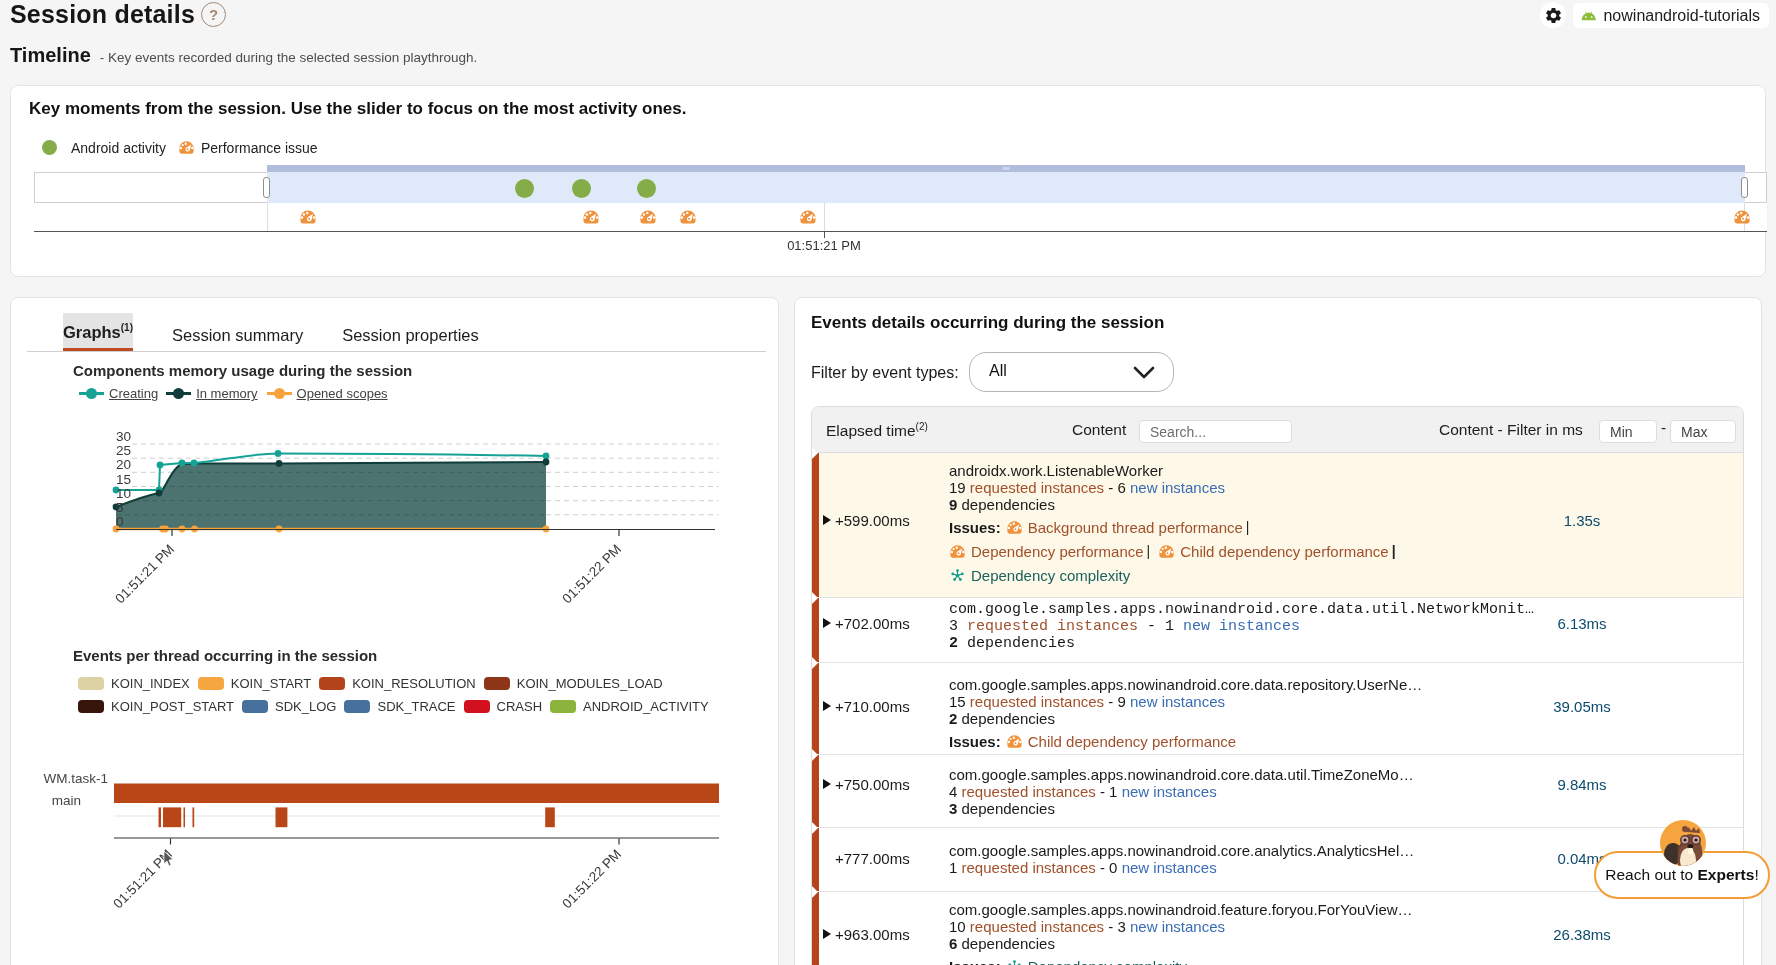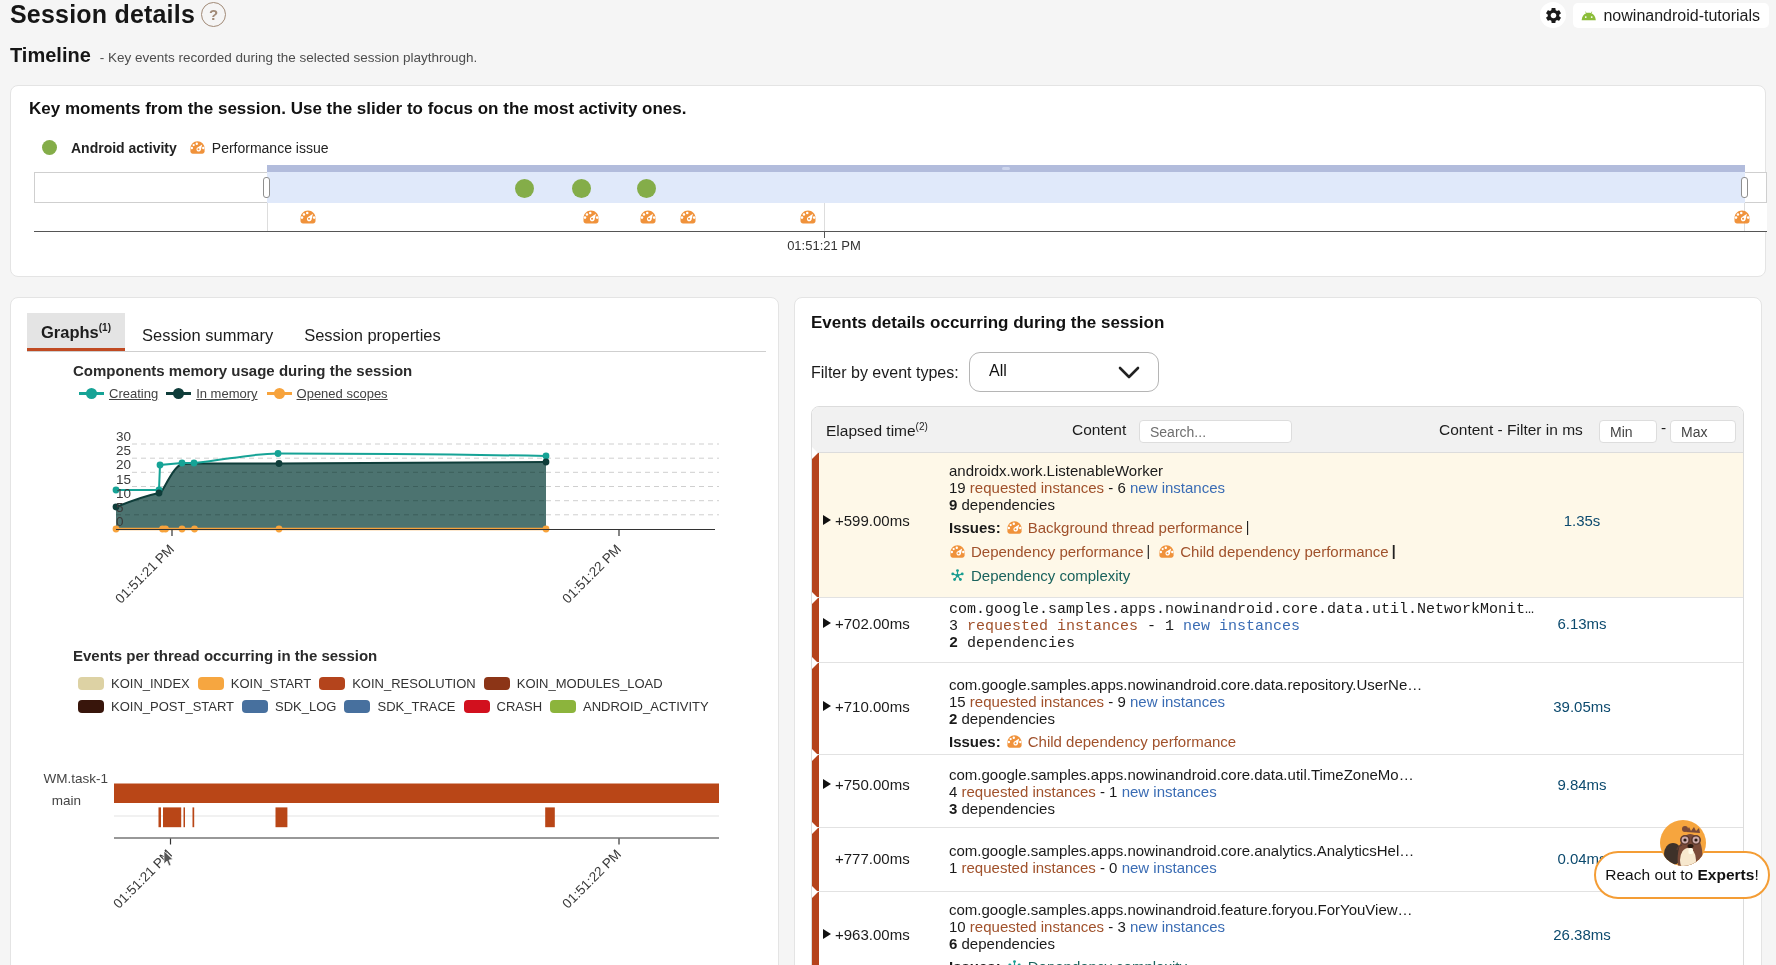--- a/index.html
+++ b/index.html
@@ -30,38 +30,38 @@
 .tl-gdot{top:93px;width:19px;height:19px;border-radius:50%;background:#84ad49;}
 .strip2{left:23px;top:117px;width:1733px;height:28px;background:#fff;}
 .vline{left:813px;top:117px;width:1px;height:28px;background:#ddd;}
 .tl-axis{left:23px;top:145px;width:1733px;height:1px;background:#555;}
 .tl-tick{left:813px;top:146px;width:1px;height:6px;background:#555;}
 .tl-time{left:753px;top:152px;width:120px;text-align:center;font-size:13px;color:#333;}
 
 
 .lcard{left:10px;top:297px;width:769px;height:700px;}
 .tabs{left:16px;top:15px;display:flex;align-items:flex-end;}
-.tab{font-size:16.5px;color:#1d1d1d;padding:9px 14px;height:35px;margin-right:3px;}
+.tab{font-size:16.5px;color:#1d1d1d;padding:9px 0;height:35px;margin-right:3px;margin-left:36px;}
 .tab.active{background:#e4e4e4;font-weight:700;border-bottom:4px solid #c04a22;height:39px;}
 .tab sup{font-size:10px;font-weight:700;}
 .tabline{left:16px;top:53px;width:739px;height:1px;background:#cfcfcf;}
 .c1title{left:62px;top:64px;font-size:15px;font-weight:700;color:#2b2b2b;}
 .c1legend{left:68px;top:88px;display:flex;align-items:center;font-size:13px;color:#424242;text-decoration:underline;}
 .lgl{display:inline-block;width:25px;height:3px;position:relative;margin-right:5px;}
 .lgl i{position:absolute;left:7px;top:-4px;width:11px;height:11px;border-radius:50%;}
 .c2title{left:62px;top:349px;font-size:15px;font-weight:700;color:#2b2b2b;}
 .c2legend{left:67px;top:378px;width:680px;display:flex;flex-wrap:wrap;column-gap:8px;row-gap:8px;font-size:13px;color:#333;}
 .c2legend .it{display:flex;align-items:center;gap:7px;}
 .sw{width:26px;height:13.5px;border-radius:4px;}
 
 
 .rcard{left:794px;top:297px;width:968px;height:700px;}
 .r-title{left:16px;top:15px;font-size:17px;font-weight:700;color:#111;}
 .r-filter{left:16px;top:66px;font-size:16px;color:#1a1a1a;}
-.dd{left:174px;top:54px;width:190px;height:40px;border:1px solid #b5b5b5;border-radius:11px;background:#fff;padding-left:20px;}
+.dd{left:174px;top:54px;width:205px;height:40px;border:1px solid #b5b5b5;border-radius:17px;background:#fff;padding-left:20px;}
 .dd span{position:absolute;left:19px;top:9px;font-size:16px;color:#111;}
 .tbl{left:16px;top:108px;width:933px;height:600px;border:1px solid #dcdcdc;border-radius:8px 8px 0 0;background:#fff;overflow:hidden;}
 .thead{position:relative;height:46px;background:#f1f1f1;border-bottom:1px solid #dcdcdc;font-size:15.5px;color:#1c1c1c;}
 .inp{position:absolute;background:#fff;border:1px solid #ddd;border-radius:4px;font-size:14px;color:#6e6e6e;display:flex;align-items:center;padding-left:10px;}
 .row{position:relative;border-bottom:1px solid #e2e2e2;}
 .row .strip{position:absolute;left:0;top:0;bottom:0;width:7px;background:#b5431c;}
 .row .notch{position:absolute;left:0;top:-6px;width:0;height:0;border-top:6px solid transparent;border-bottom:6px solid transparent;border-left:6px solid #fff;z-index:2;}
 .row .tri{position:absolute;left:11px;width:0;height:0;border-top:5px solid transparent;border-bottom:5px solid transparent;border-left:8px solid #111;}
 .row .etime{position:absolute;left:23px;font-size:15px;color:#1a1a1a;}
 .row .dur{position:absolute;left:690px;width:160px;text-align:center;font-size:15px;color:#0c4a6e;}
@@ -95,21 +95,21 @@
         <circle cx="16.6" cy="8.7" r="1.4" fill="#fff"></circle>
       </svg>
     <span>nowinandroid-tutorials</span>
   </div>
   <div class="abs h2row"><b>Timeline</b><span>- Key events recorded during the selected session playthrough.</span></div>
 
   <div class="card tcard">
     <div class="abs tl-title">Key moments from the session. Use the slider to focus on the most activity ones.</div>
     <div class="abs tl-legend">
       <span class="greendot" style="margin-right:14px;"></span>
-        <span style="margin-right:12px;font-weight:bold;">Android activity</span>
+        <span style="margin-right:12px;">Android activity</span>
       <svg class="icg" style="margin:0 6px 0 0;" width="20" height="20" viewBox="0 0 24 24">
           <use href="#gauge"></use>
         </svg>
       <span>Performance issue</span>
     </div>
     <div class="abs track"></div>
     <div class="abs topbar">
         <i></i>
       </div>
     <div class="abs selrange"></div>

